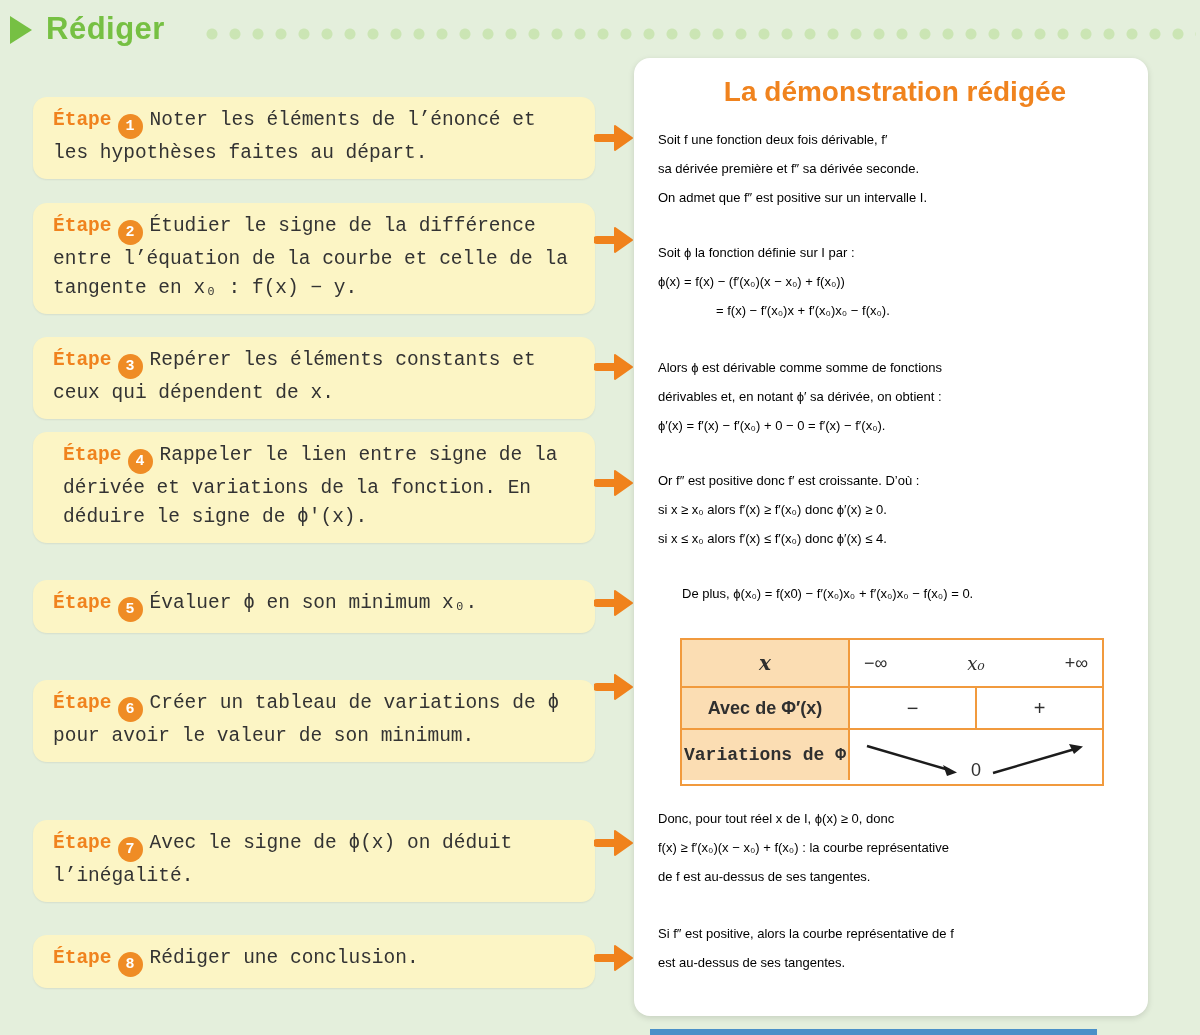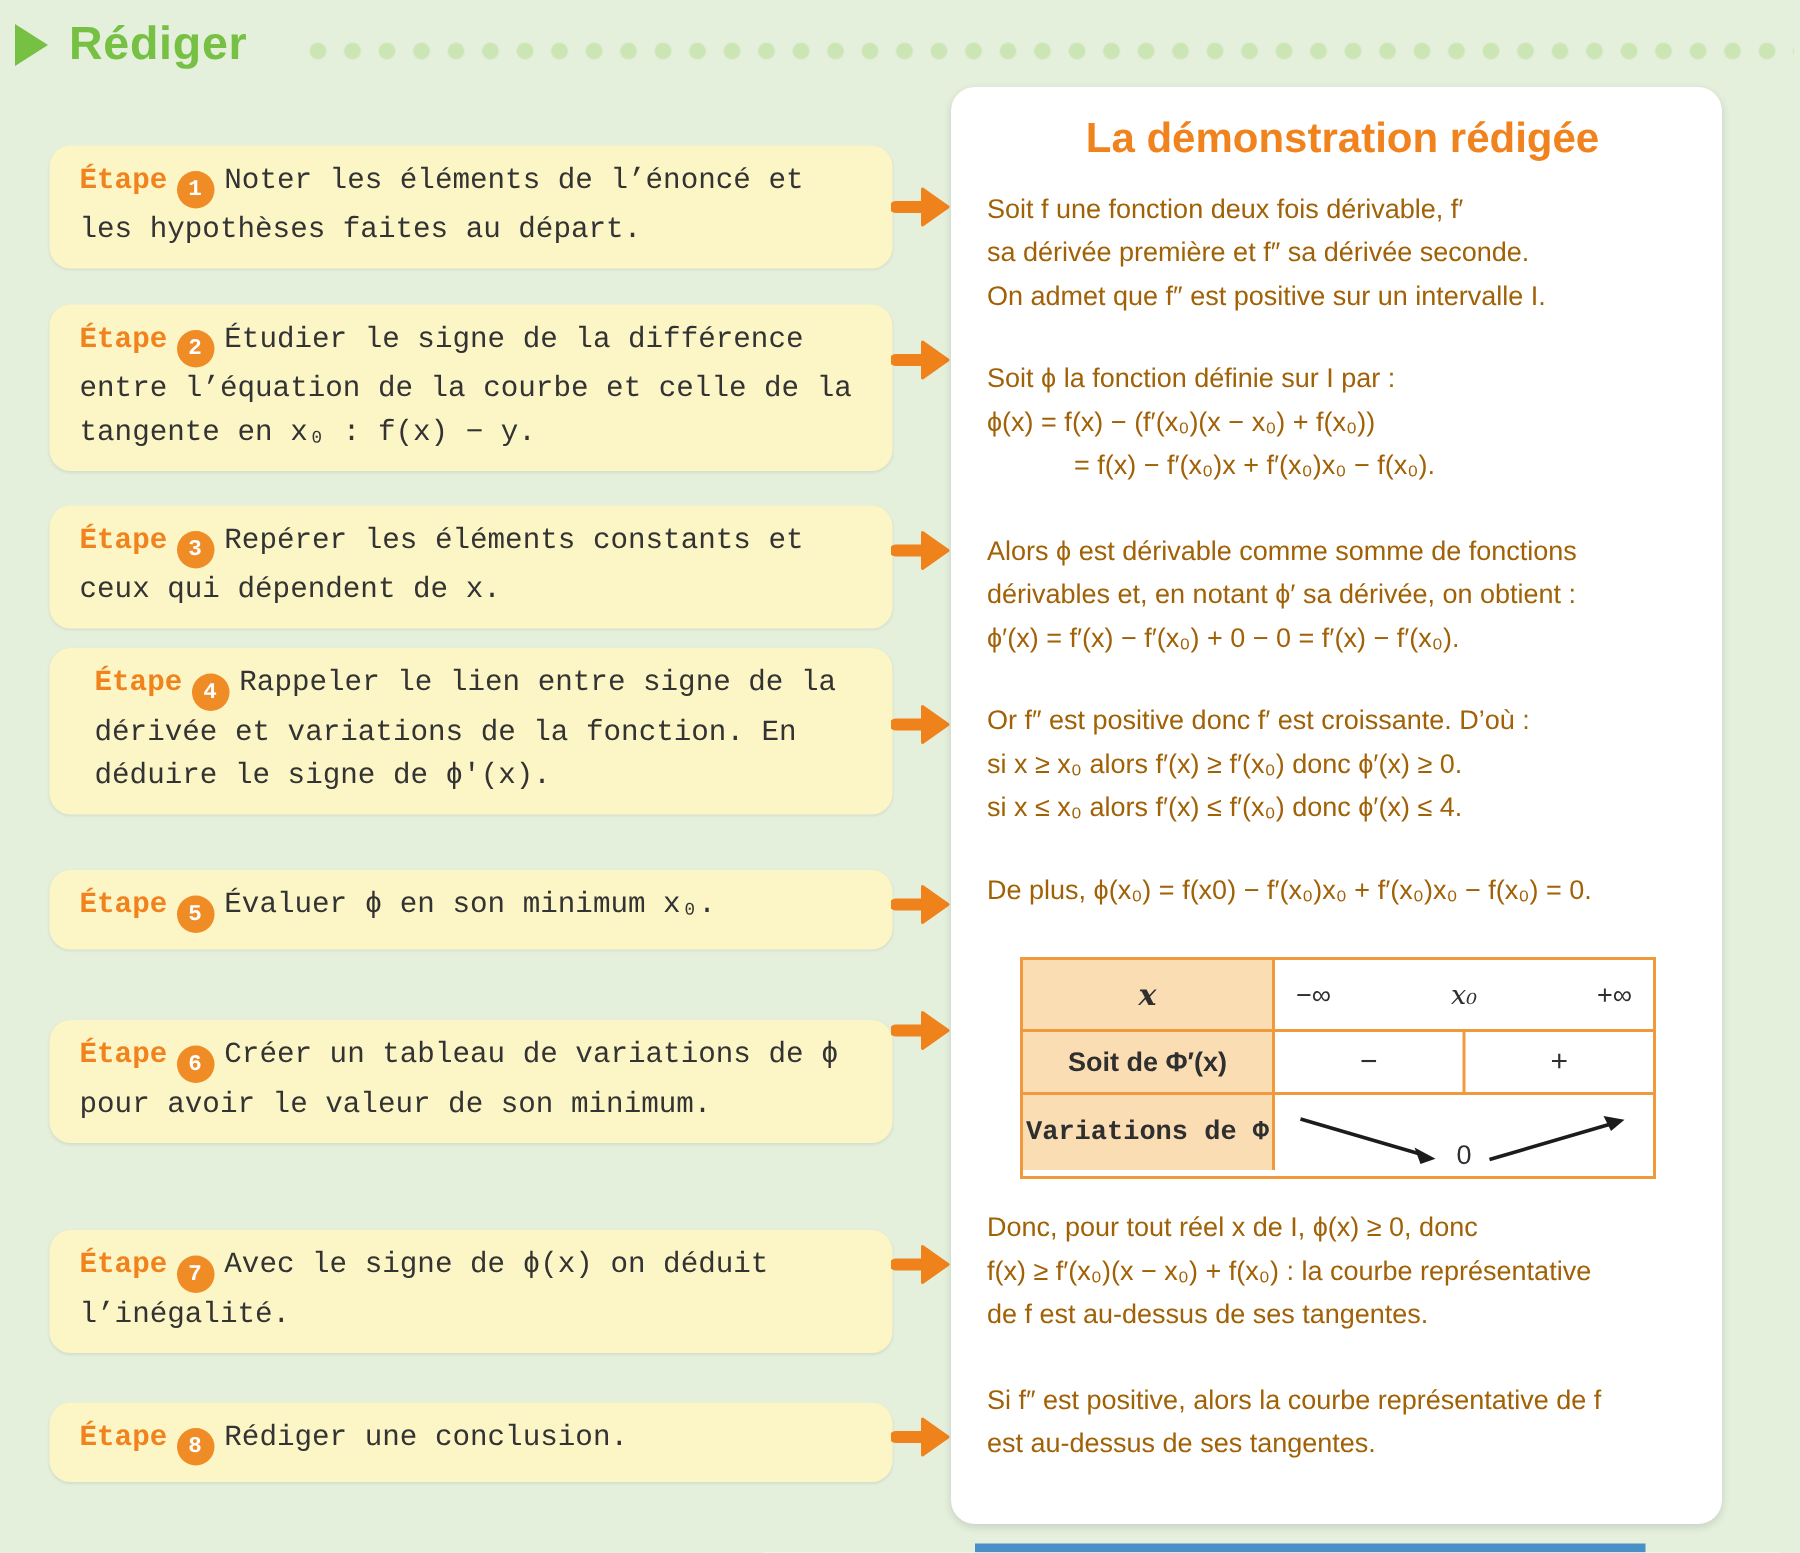--- a/index.html
+++ b/index.html
@@ -25,23 +25,23 @@
             font-size:15px;font-weight:bold;vertical-align:-5px;margin:0 7px 0 6px;}
 
   
   .flow-arrow{position:absolute;left:594px;width:40px;height:30px;}
 
   
   .panel{position:absolute;left:634px;top:58px;width:514px;height:958px;box-sizing:border-box;
          background:#ffffff;border-radius:16px;box-shadow:0 2px 6px rgba(0,0,0,.13);
          padding:16px 16px 18px 24px;overflow:hidden;}
   .panel-title{text-align:center;color:#f0831e;font-weight:bold;font-size:28px;margin:2px 0 17px 0;}
-  .para{font-size:18px;line-height:29px;color:#a16207;white-space:nowrap;}
+  .para{font-size:13px;line-height:29px;color:#000000;white-space:nowrap;}
   .para .indent{padding-left:58px;}
-  .mb1{margin-bottom:26px;} .mb2{margin-bottom:28px;} .mb3{margin-bottom:30px;}
+  .mb1{margin-bottom:26px;} .mb2{margin-bottom:28px;} .mb3{margin-bottom:30px;margin-left:24px;}
 
   
   .vtable{width:424px;margin:0 0 18px 22px;border:2px solid #f19a3d;box-sizing:border-box;
           font-size:18px;color:#2f2f2f;}
   .vt-row{display:flex;}
   .vt-row + .vt-row{border-top:2px solid #f19a3d;}
   .vt-label{width:168px;box-sizing:border-box;background:#fbddb3;border-right:2px solid #f19a3d;
             display:flex;align-items:center;justify-content:center;font-weight:bold;}
   .vt-vals1{flex:1;display:flex;align-items:center;justify-content:space-between;
             padding:0 14px;height:46px;}
@@ -153,21 +153,21 @@
     <div class="vtable">
       <div class="vt-row">
         <div class="vt-label mathvar" style="font-size:20px;">x</div>
         <div class="vt-vals1">
           <span>−∞</span>
           <span class="mathvar">x₀</span>
           <span>+∞</span>
         </div>
       </div>
       <div class="vt-row">
-        <div class="vt-label" style="height:40px;">Soit de Φ′(x)</div>
+        <div class="vt-label" style="height:40px;">Avec de Φ′(x)</div>
         <div class="vt-half">−</div>
         <div class="vt-half pos">+</div>
       </div>
       <div class="vt-row">
         <div class="vt-label" style="height:50px;font-family:Liberation Mono, monospace;">Variations de Φ</div>
         <div class="vt-vars">
           <svg width="104" height="40" viewBox="0 0 104 40">
             <line x1="6" y1="6" x2="88" y2="30" stroke="#1c1c1c" stroke-width="2.4"></line>
             <polygon points="96,32.5 82,25 86,36" fill="#1c1c1c"></polygon>
           </svg>

